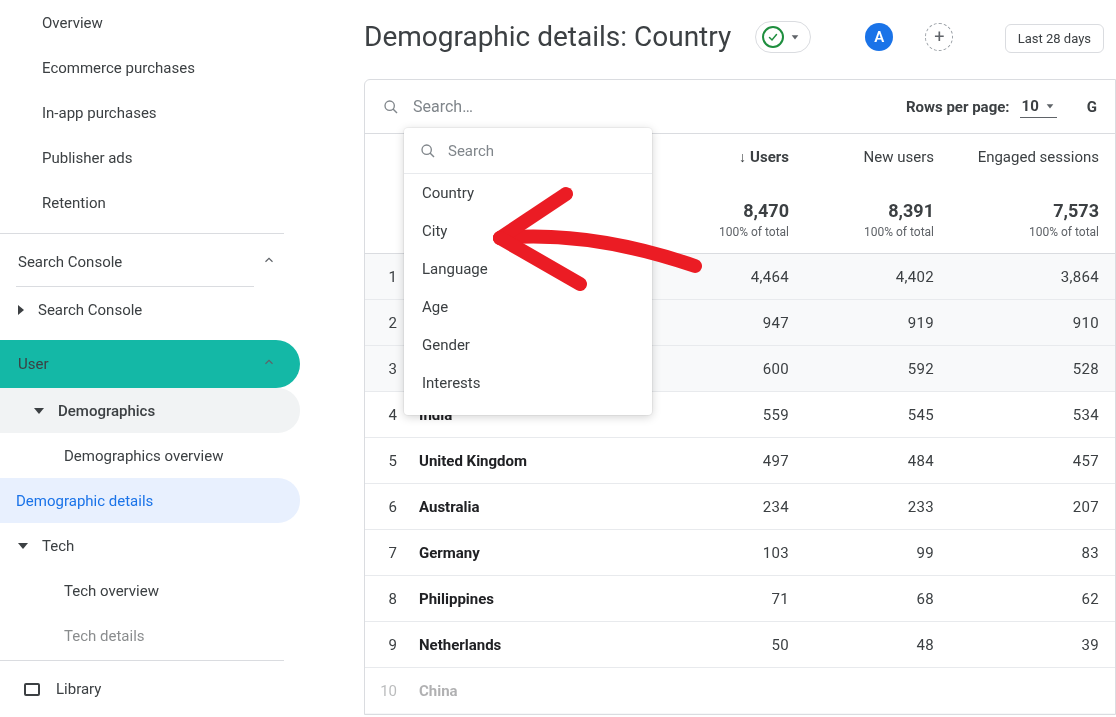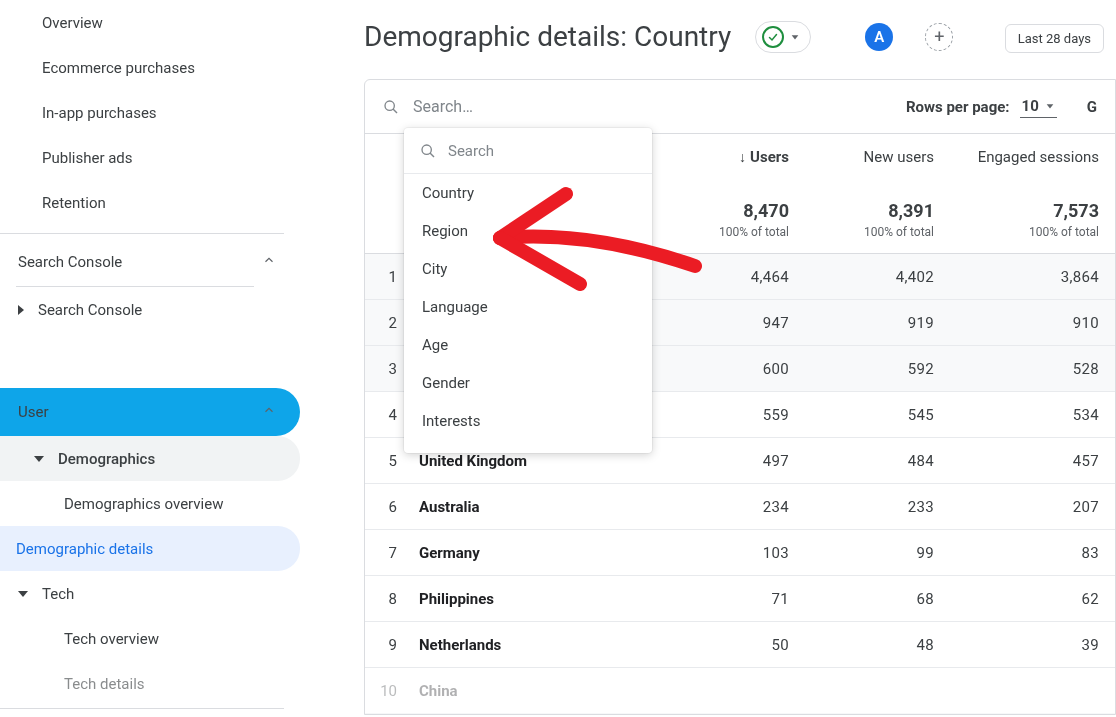--- a/index.html
+++ b/index.html
@@ -48,23 +48,22 @@
     display: flex;
     align-items: center;
     justify-content: space-between;
     height: 48px;
     padding: 0 24px 0 18px;
     font-size: 15px;
     color: #3c4043;
     cursor: pointer;
   }
   .section-header.user {
-    background: #0ea5e9;
+    background: #14b8a6;
     border-radius: 0 24px 24px 0;
-    margin-top: 48px;
   }
   .section-header .chev { color: #5f6368; }
   .section-divider { border: none; border-top: 1px solid #dadce0; margin: 8px 16px 4px 0; }
   .triangle {
     display: inline-block;
     width: 0; height: 0;
     border-left: 5px solid transparent;
     border-right: 5px solid transparent;
     border-top: 6px solid #3c4043;
     margin-right: 14px;
@@ -493,21 +492,20 @@
 <div class="dropdown">
   <div class="dd-search">
     <svg class="mag" viewBox="0 0 24 24">
         <circle cx="10" cy="10" r="7"></circle>
         <line x1="21" y1="21" x2="15" y2="15"></line>
       </svg>
     <span>Search</span>
   </div>
   <div id="dd-items">
       <div class="dd-item">Country</div>
-      <div class="dd-item">Region</div>
       <div class="dd-item">City</div>
       <div class="dd-item">Language</div>
       <div class="dd-item">Age</div>
       <div class="dd-item">Gender</div>
       <div class="dd-item">Interests</div>
     </div>
 </div>
 
 <svg class="red-arrow" width="240" height="130" viewBox="0 0 240 130">
   <g stroke="#eb1c24" stroke-width="14" stroke-linecap="round" fill="none">

